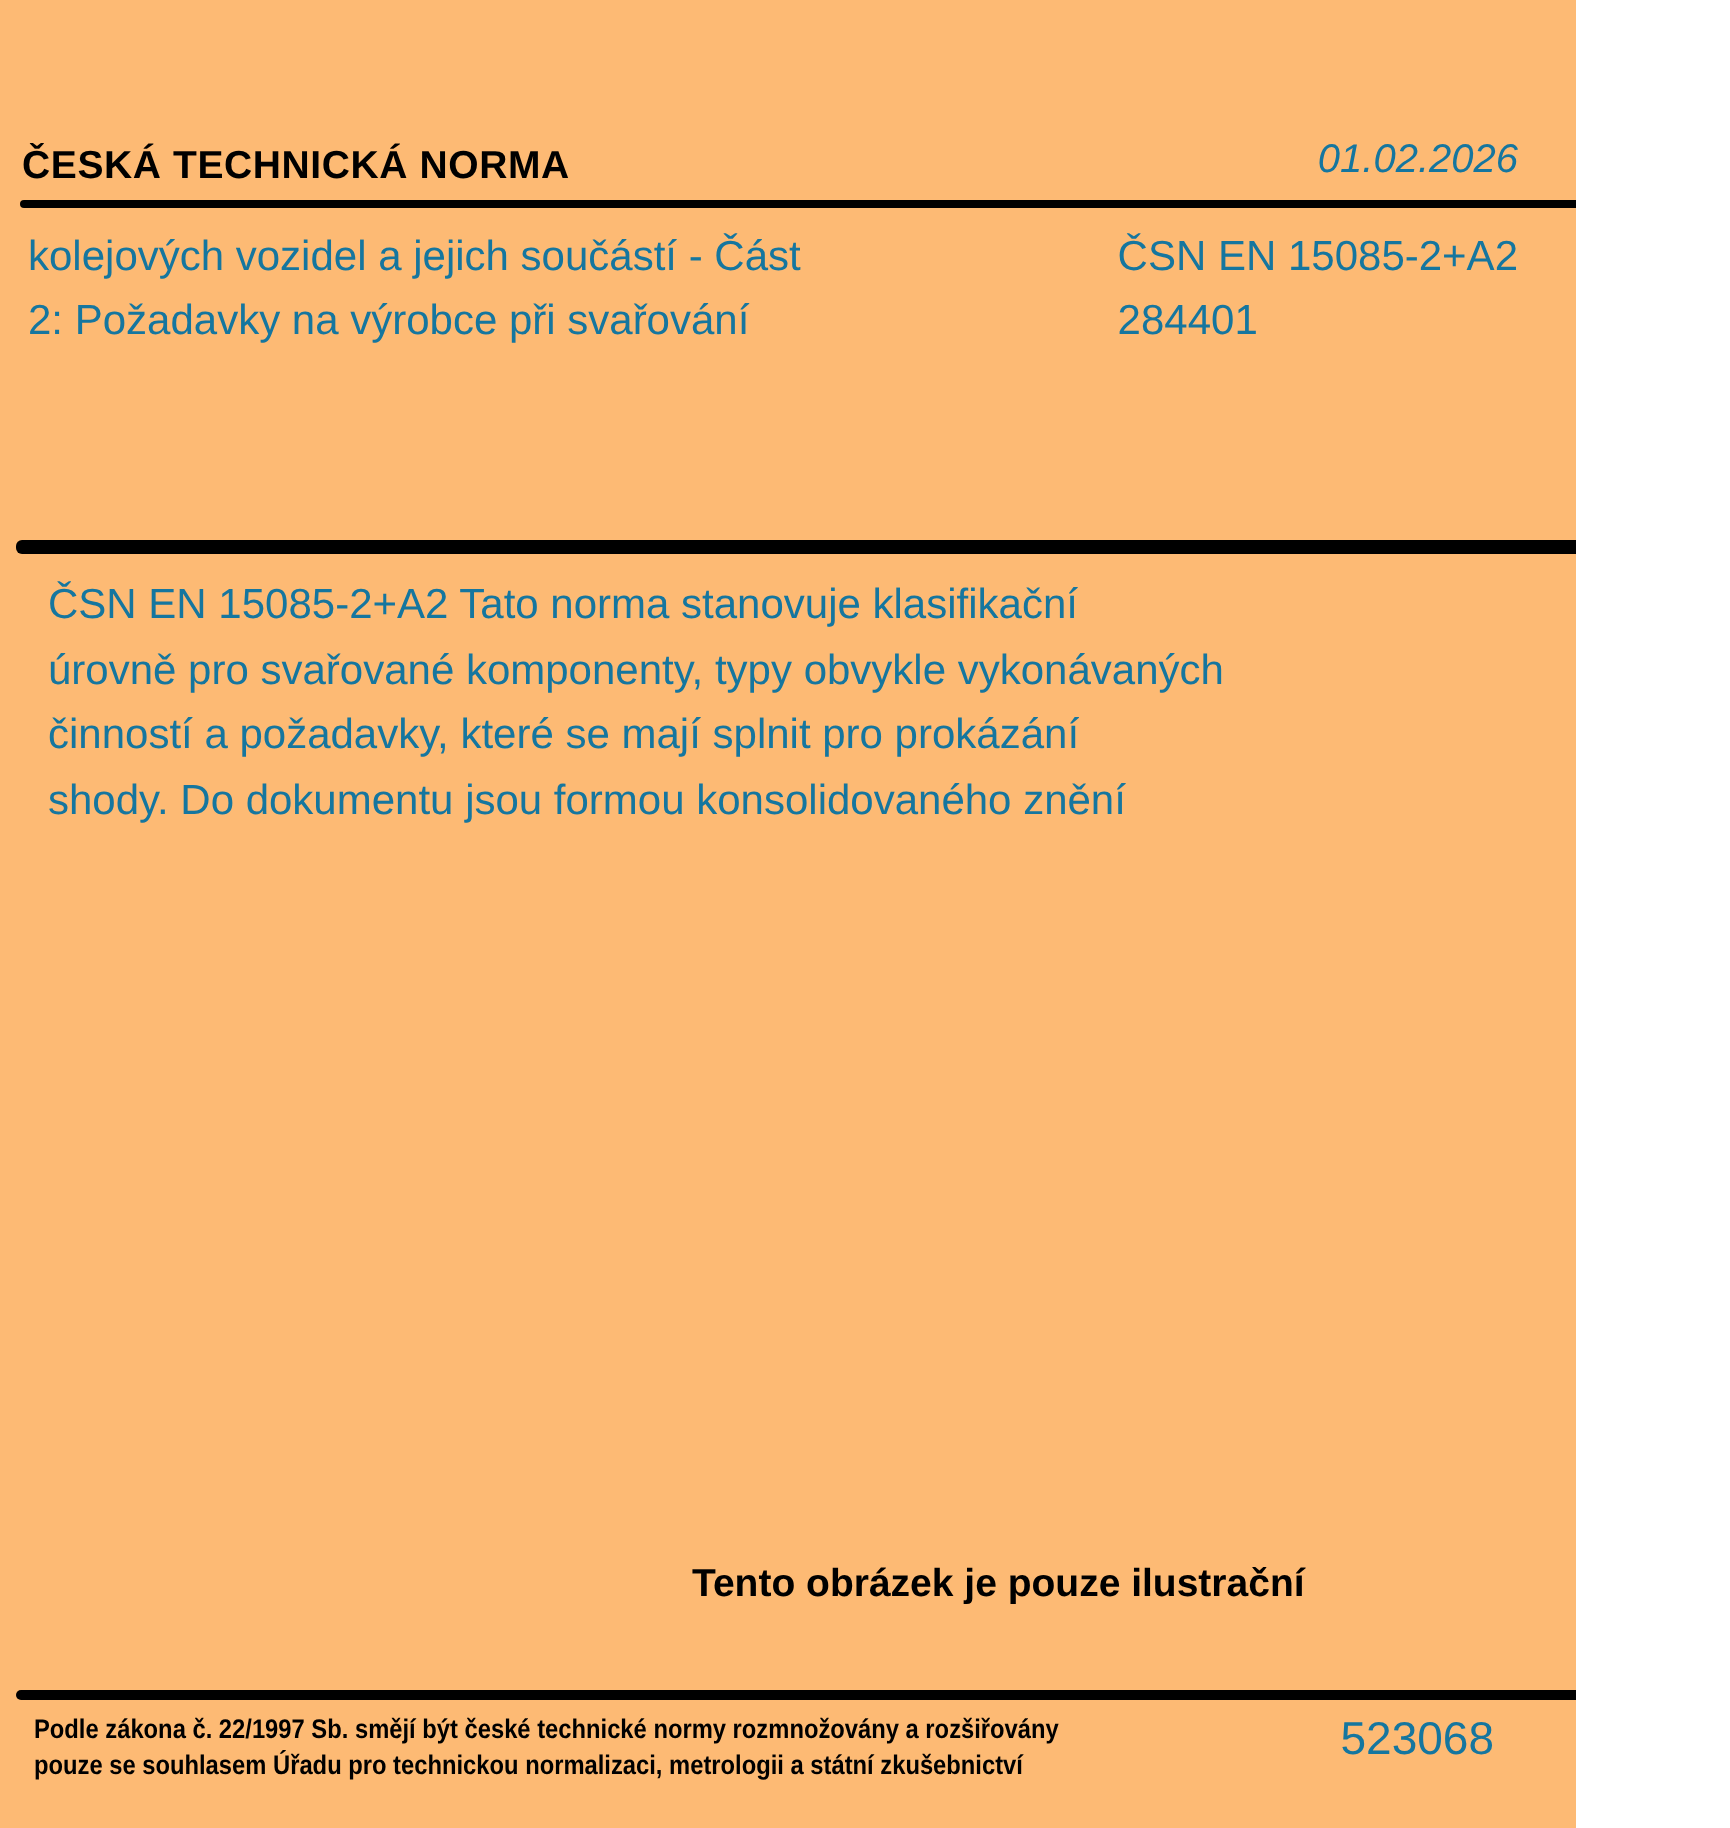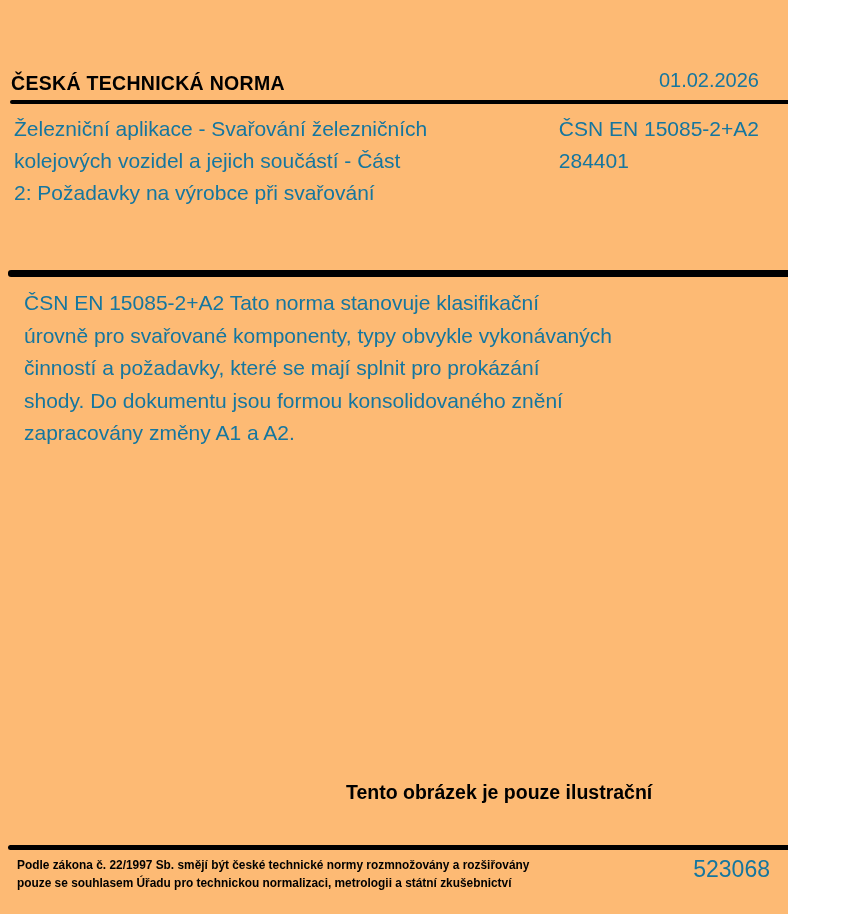--- a/index.html
+++ b/index.html
@@ -27,20 +27,21 @@
     font-weight: bold;
     letter-spacing: 0.3px;
     white-space: nowrap;
   }
   .header-date {
     position: absolute;
     right: 29px;
     top: 69px;
     font-size: 20px;
     white-space: nowrap;
+    font-style: italic;
   }
   .rule {
     position: absolute;
     background: #000000;
     border-radius: 3px;
   }
   .rule-header { left: 10px; top: 100px; width: 830px; height: 4px; }
   .rule-separator { left: 8px; top: 270px; width: 848px; height: 7px; }
   .rule-footer { left: 8px; top: 845px; width: 830px; height: 5px; }
 
@@ -89,54 +90,52 @@
     top: 856px;
     font-size: 13.5px;
     font-weight: bold;
     line-height: 18px;
     white-space: nowrap;
     transform: scaleX(0.88);
     transform-origin: left top;
   }
   .footer-number {
     position: absolute;
-    right: 18px;
+    right: 41px;
     top: 856px;
     font-size: 23px;
     white-space: nowrap;
   }
 </style>
 </head>
 <body>
 
 <div id="page">
 
   <div class="header-title">ČESKÁ TECHNICKÁ NORMA</div>
   <div class="header-date teal">01.02.2026</div>
   <div class="rule rule-header"></div>
 
   <div class="title-lines teal">
-    <div>Železniční aplikace - Svařování železničních</div>
     <div>kolejových vozidel a jejich součástí - Část</div>
     <div>2: Požadavky na výrobce při svařování</div>
   </div>
 
   <div class="std-block teal">
     <div>ČSN EN 15085-2+A2</div>
     <div>284401</div>
   </div>
 
   <div class="rule rule-separator"></div>
 
   <div class="abstract teal">
     <div>ČSN EN 15085-2+A2 Tato norma stanovuje klasifikační</div>
     <div>úrovně pro svařované komponenty, typy obvykle vykonávaných</div>
     <div>činností a požadavky, které se mají splnit pro prokázání</div>
     <div>shody. Do dokumentu jsou formou konsolidovaného znění</div>
-    <div>zapracovány změny A1 a A2.</div>
   </div>
 
   <div class="illustration-note">Tento obrázek je pouze ilustrační</div>
 
   <div class="rule rule-footer"></div>
   <div class="footer-legal">
     <div>Podle zákona č. 22/1997 Sb. smějí být české technické normy rozmnožovány a rozšiřovány</div>
     <div>pouze se souhlasem Úřadu pro technickou normalizaci, metrologii a státní zkušebnictví</div>
   </div>
   <div class="footer-number teal">523068</div>

